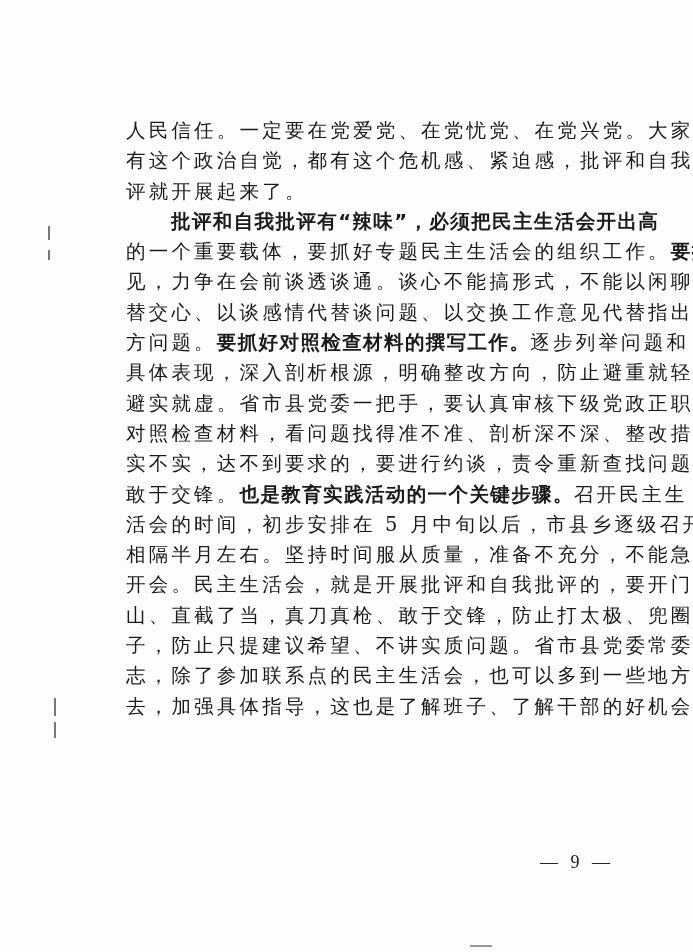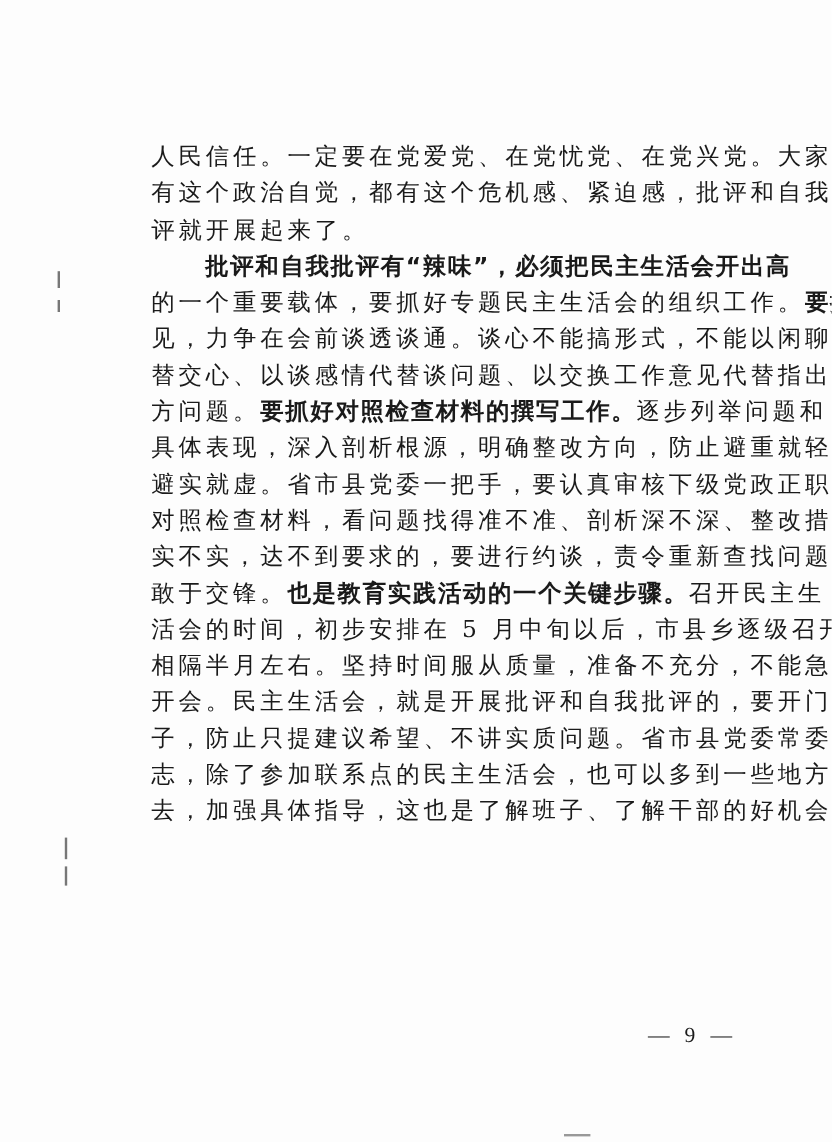--- a/index.html
+++ b/index.html
@@ -89,20 +89,21 @@
       <div class="line"><span>替交心、以谈感情代替谈问题、以交换工作意见代替指出对</span></div>
       <div class="line"><span>方问题。</span><span class="b">要抓好对照检查材料的撰写工作。</span><span>逐步列举问题和</span></div>
       <div class="line"><span>具体表现，深入剖析根源，明确整改方向，防止避重就轻、</span></div>
       <div class="line"><span>避实就虚。省市县党委一把手，要认真审核下级党政正职的</span></div>
       <div class="line"><span>对照检查材料，看问题找得准不准、剖析深不深、整改措施</span></div>
       <div class="line"><span>实不实，达不到要求的，要进行约谈，责令重新查找问题、</span></div>
       <div class="line"><span>敢于交锋。</span><span class="b">也是教育实践活动的一个关键步骤。</span><span>召开民主生</span></div>
       <div class="line"><span>活会的时间，初步安排在 5 月中旬以后，市县乡逐级召开、</span></div>
       <div class="line"><span>相隔半月左右。坚持时间服从质量，准备不充分，不能急于</span></div>
       <div class="line"><span>开会。民主生活会，就是开展批评和自我批评的，要开门见</span></div>
+      <div class="line"><span>山、直截了当，真刀真枪、敢于交锋，防止打太极、兜圈</span></div>
       <div class="line"><span>子，防止只提建议希望、不讲实质问题。省市县党委常委同</span></div>
       <div class="line"><span>志，除了参加联系点的民主生活会，也可以多到一些地方</span></div>
       <div class="line last"><span>去，加强具体指导，这也是了解班子、了解干部的好机会。</span></div>
     </div>
 
   <div class="page-number">— 9 —</div>
   <div class="bottom-mark"></div>
 </div>
 
 </body></html>

